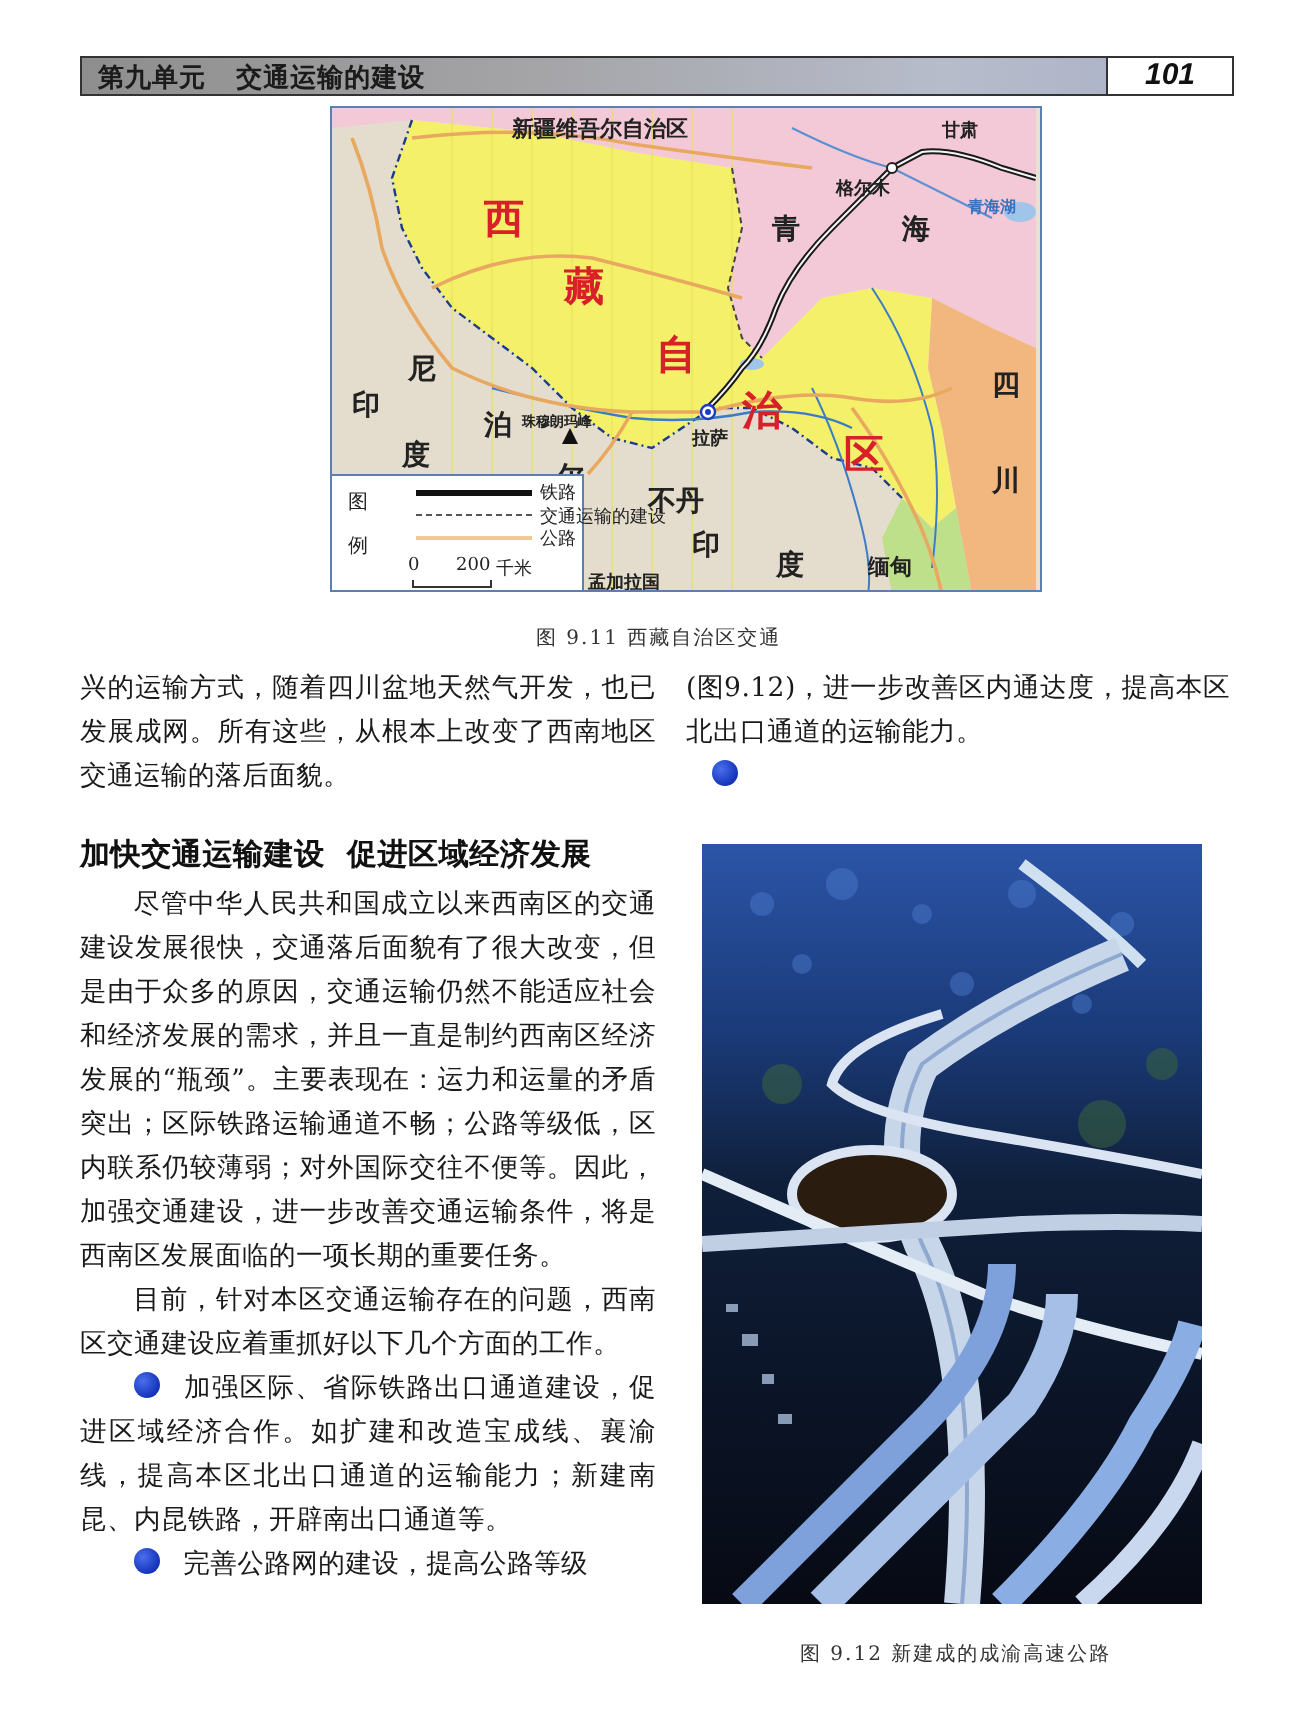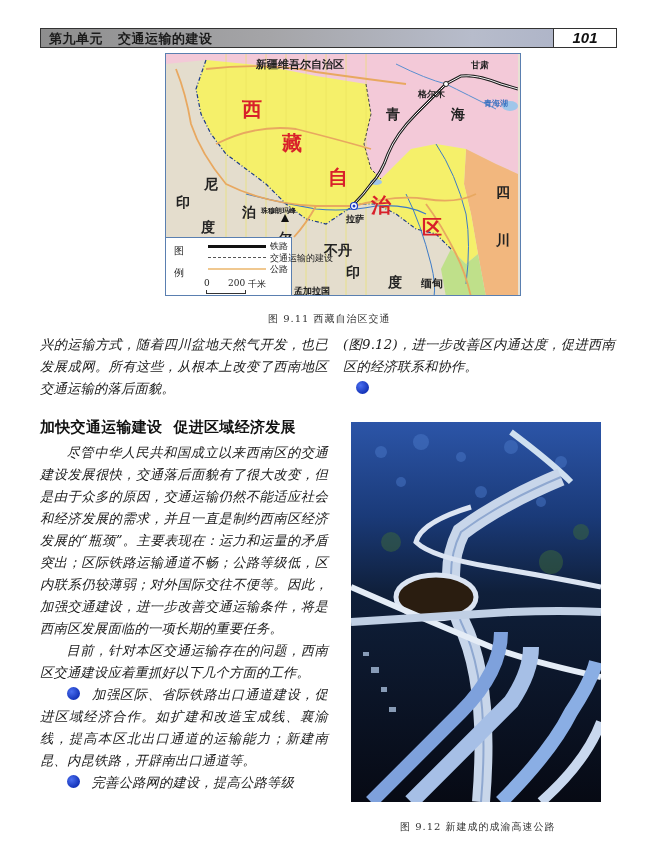--- a/index.html
+++ b/index.html
@@ -22,21 +22,21 @@
   .map-label.sm { font-size:9px; }
   .legend { position:absolute; left:0; top:183px; width:126px; height:60px; background:#fff; border:1px solid #5a7fb0;
             border-left:none; border-bottom:none; box-sizing:border-box; }
   .legend-label { position:absolute; font-size:9px; color:#222; white-space:nowrap; }
   .legend-line { position:absolute; left:42px; width:58px; }
 
   .caption { position:absolute; font-size:10px; color:#333; letter-spacing:1px; white-space:nowrap; }
 
   .col-left { position:absolute; left:40px; width:288px; }
   .col-right { position:absolute; left:343px; width:272px; }
-  .para { font-size:13.3px; line-height:22px; margin:0; text-align:justify; letter-spacing:0.2px;font-style:italic; }
+  .para { font-size:13.3px; line-height:22px; margin:0; text-align:justify; letter-spacing:0.2px; }
   .indent { text-indent:2em; }
   .bullet { display:inline-block; width:13px; height:13px; border-radius:50%;
             background:radial-gradient(circle at 35% 35%,#4a6ef0,#1433b8 70%); vertical-align:-1px; margin:0 12px 0 0; }
   .section-title { position:absolute; left:40px; top:418px; font-family:"DejaVu Sans","Liberation Sans",sans-serif;
             font-weight:bold; font-size:15px; color:#111; white-space:pre; letter-spacing:0.3px; }
   .photo { position:absolute; left:351px; top:422px; width:250px; height:380px; overflow:hidden;
            background:#0a0d1c; }
 </style>
 </head>
 <body>
@@ -123,21 +123,21 @@
   <span class="map-label med" style="left:35px;top:165px;">度</span>
   <span class="map-label med" style="left:38px;top:122px;">尼</span>
   <span class="map-label med" style="left:76px;top:150px;">泊</span>
   <span class="map-label med" style="left:112px;top:176px;">尔</span>
   <span class="map-label sm" style="left:95px;top:152px;font-size:7px;">珠穆朗玛峰</span>
   <span class="map-label sm" style="left:180px;top:159px;">拉萨</span>
 
   <span class="map-label med" style="left:158px;top:188px;">不丹</span>
   <span class="map-label med" style="left:180px;top:210px;">印</span>
   <span class="map-label med" style="left:222px;top:220px;">度</span>
-  <span class="map-label" style="left:255px;top:222px;text-align:center;">缅甸</span>
+  <span class="map-label" style="left:268px;top:222px;text-align:center;">缅甸</span>
   <span class="map-label sm" style="left:128px;top:231px;">孟加拉国</span>
 
   <div class="legend">
     <span class="legend-label" style="left:8px;top:6px;font-size:10px;">图</span>
     <span class="legend-label" style="left:8px;top:28px;font-size:10px;">例</span>
 
     <div class="legend-line" style="top:7px;height:3px;background:#111;"></div>
     <span class="legend-label" style="left:104px;top:2px;">铁路</span>
 
     <div class="legend-line" style="top:19px;height:0;border-top:1px dashed #555;"></div>
@@ -152,21 +152,21 @@
     <div style="position:absolute;left:40px;top:52px;width:38px;height:3px;border:1px solid #333;border-top:none;"></div>
   </div>
 </div>
 <div class="caption" style="left:268px;top:312px;">图 9.11    西藏自治区交通</div>
 
 <div class="col-left" style="top:334px;">
   <p class="para">兴的运输方式，随着四川盆地天然气开发，也已发展成网。所有这些，从根本上改变了西南地区交通运输的落后面貌。</p>
 </div>
 
 <div class="col-right" style="top:334px;">
-  <p class="para">(图9.12)，进一步改善区内通达度，促进西南区的经济联系和协作。</p>
+  <p class="para">(图9.12)，进一步改善区内通达度，提高本区北出口通道的运输能力。</p>
   <p class="para indent" style="text-indent:1em;"><span class="bullet"></span></p>
 </div>
 
 <div class="section-title">加快交通运输建设  促进区域经济发展</div>
 
 <div class="col-left" style="top:442px;">
   <p class="para indent">尽管中华人民共和国成立以来西南区的交通建设发展很快，交通落后面貌有了很大改变，但是由于众多的原因，交通运输仍然不能适应社会和经济发展的需求，并且一直是制约西南区经济发展的“瓶颈”。主要表现在：运力和运量的矛盾突出；区际铁路运输通道不畅；公路等级低，区内联系仍较薄弱；对外国际交往不便等。因此，加强交通建设，进一步改善交通运输条件，将是西南区发展面临的一项长期的重要任务。</p>
   <p class="para indent">目前，针对本区交通运输存在的问题，西南区交通建设应着重抓好以下几个方面的工作。</p>
   <p class="para indent"><span class="bullet"></span><span>加强区际、省际铁路出口通道建设，促进区域经济合作。如扩建和改造宝成线、襄渝线，提高本区北出口通道的运输能力；新建南昆、内昆铁路，开辟南出口通道等。</span></p>
   <p class="para indent"><span class="bullet"></span><span>完善公路网的建设，提高公路等级</span></p>

